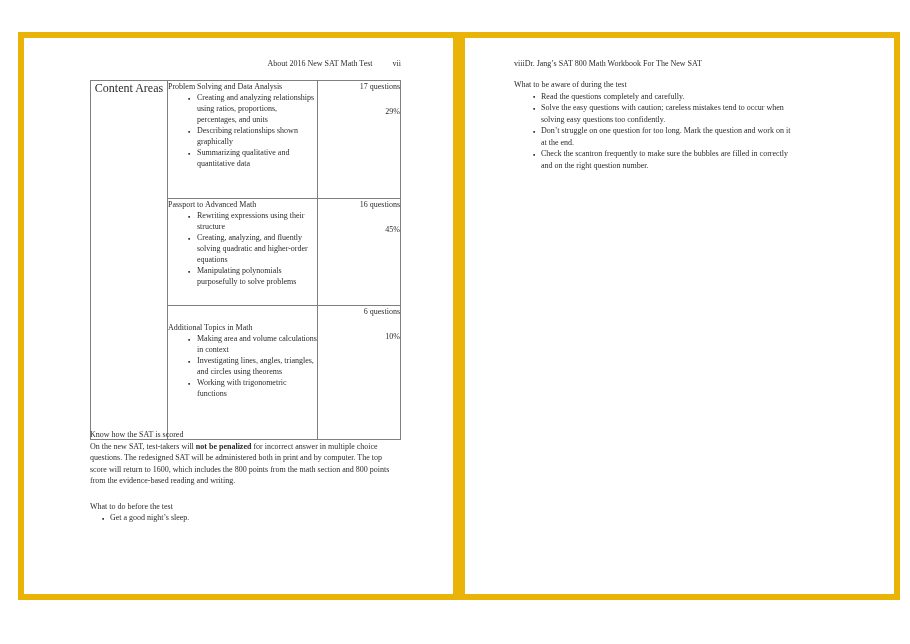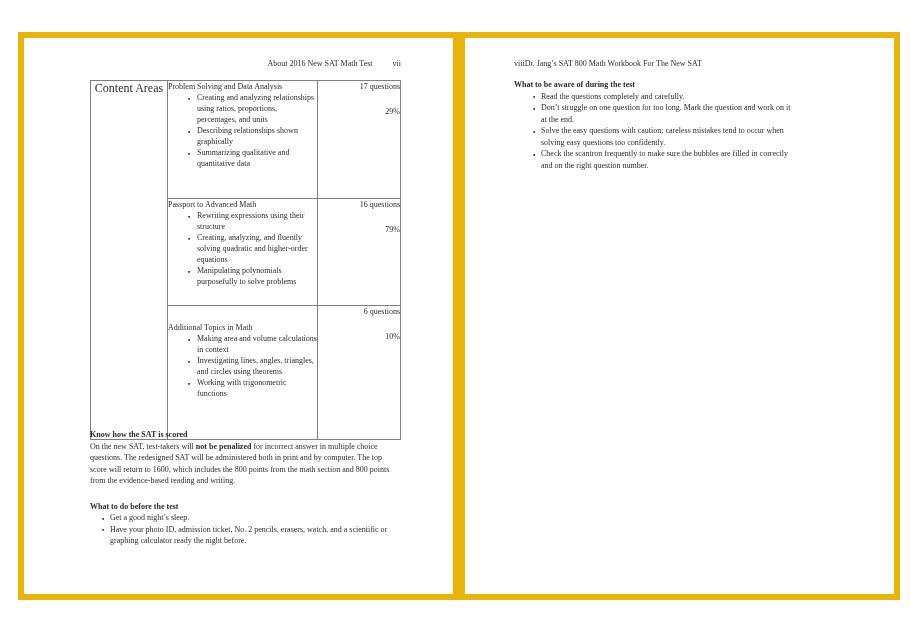--- a/index.html
+++ b/index.html
@@ -31,21 +31,21 @@
   .row-3 .topic-cell { padding-top: 16px; }
   .cell-list { margin: 0 0 0 20px; padding: 0; list-style: none; }
   .bullet-item { position: relative; padding-left: 9px; }
   .bullet-item::before { content: "▪"; position: absolute; left: 0; top: 0.5px; font-size: 6.5px; }
   .stat-cell { text-align: right; vertical-align: middle; line-height: 11px; }
   .stat-q { margin-bottom: 14px; }
 
   .page-body { position: absolute; font-size: 8px; line-height: 11.5px; }
   .lp-body { top: 391px; left: 66px; width: 308px; }
   .rp-body { top: 41px;  left: 49px; width: 281px; }
-  .body-heading { font-weight: bold; }
+  .body-heading { font-weight: normal; }
   .body-para { margin: 0; }
   .section-gap { margin-top: 14px; }
   .body-list { margin: 0; padding: 0; list-style: none; }
   .lp-body .body-list { margin-left: 13px; }
   .rp-body .body-list { margin-left: 20px; }
   .body-list .bullet-item { padding-left: 7px; }
   .body-list .bullet-item::before { left: -1px; }
 </style>
 </head>
 <body>
@@ -86,21 +86,21 @@
         <td class="topic-cell" style="height:106px">
           <div>Passport to Advanced Math</div>
           <ul class="cell-list">
             <li class="bullet-item">Rewriting expressions using their structure</li>
             <li class="bullet-item">Creating, analyzing, and fluently solving quadratic and higher-order equations</li>
             <li class="bullet-item">Manipulating polynomials purposefully to solve problems</li>
           </ul>
         </td>
         <td class="stat-cell">
           <div class="stat-q">16 questions</div>
-          <div class="stat-p">79%</div>
+          <div class="stat-p">45%</div>
         </td>
       </tr>
       <tr class="row-3">
         <td class="topic-cell" style="height:117px">
           <div>Additional Topics in Math</div>
           <ul class="cell-list">
             <li class="bullet-item">Making area and volume calculations in context</li>
             <li class="bullet-item">Investigating lines, angles, triangles, and circles using theorems</li>
             <li class="bullet-item">Working with trigonometric functions</li>
           </ul>
@@ -115,38 +115,37 @@
 
     <div class="page-body lp-body">
       <div class="section">
         <div class="body-heading">Know how the SAT is scored</div>
         <p class="body-para"><span>On the new SAT, test-takers will </span><b>not be penalized</b><span> for incorrect answer in multiple choice questions. The redesigned SAT will be administered both in print and by computer. The top score will return to 1600, which includes the 800 points from the math section and 800 points from the evidence-based reading and writing.</span></p>
       </div>
       <div class="section section-gap">
         <div class="body-heading">What to do before the test</div>
         <ul class="body-list">
           <li class="bullet-item">Get a good night’s sleep.</li>
-          <li class="bullet-item">Have your photo ID, admission ticket, No. 2 pencils, erasers, watch, and a scientific or graphing calculator ready the night before.</li>
         </ul>
       </div>
     </div>
   </div>
 
   <div class="page page-right">
     <div class="running-header rp-header">
       <span>viii</span>
       <span>Dr. Jang’s SAT 800 Math Workbook For The New SAT</span>
     </div>
 
     <div class="page-body rp-body">
       <div class="section">
         <div class="body-heading">What to be aware of during the test</div>
         <ul class="body-list">
           <li class="bullet-item">Read the questions completely and carefully.</li>
+          <li class="bullet-item">Solve the easy questions with caution; careless mistakes tend to occur when solving easy questions too confidently.</li>
           <li class="bullet-item">Don’t struggle on one question for too long. Mark the question and work on it at the end.</li>
-          <li class="bullet-item">Solve the easy questions with caution; careless mistakes tend to occur when solving easy questions too confidently.</li>
           <li class="bullet-item">Check the scantron frequently to make sure the bubbles are filled in correctly and on the right question number.</li>
         </ul>
       </div>
     </div>
   </div>
 
 </div>
 
 </body></html>

